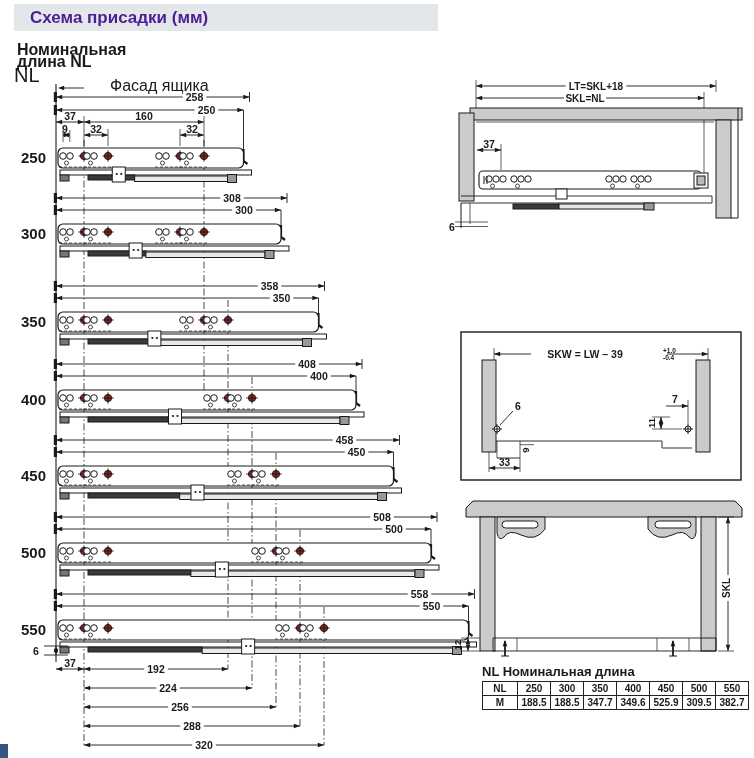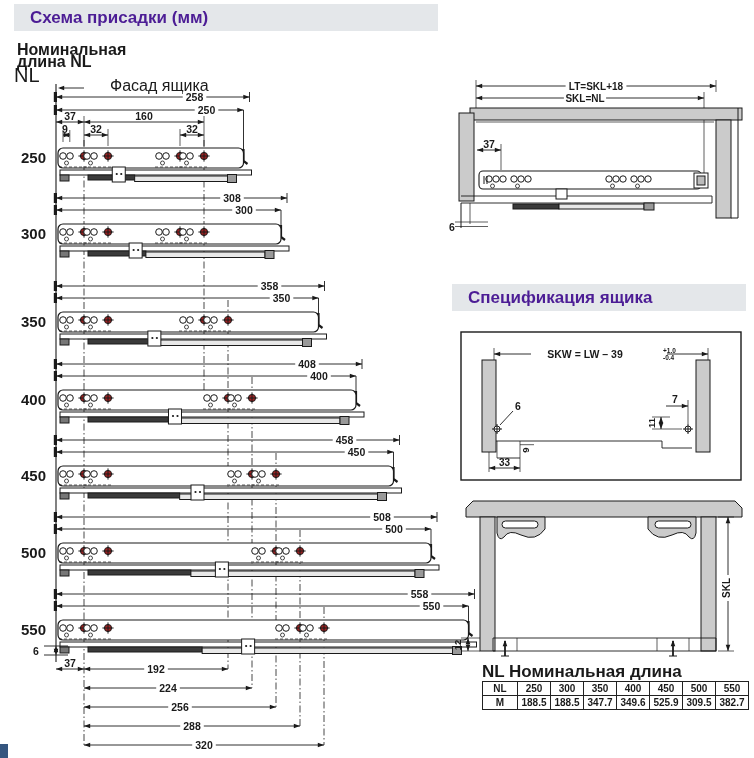--- a/index.html
+++ b/index.html
@@ -7,35 +7,34 @@
         font-family:"Liberation Sans","DejaVu Sans",sans-serif;color:#1a1a1a;}
   .title-bar{position:absolute;height:27px;background:#e4e7ea;color:#4c1d95;
              font-size:17px;font-weight:700;line-height:27px;padding-left:16px;box-sizing:border-box;}
   #left-title{left:14px;top:4px;width:424px;}
   #right-title{left:452px;top:4px;width:294px;}
   #spec-title{left:452px;top:284px;width:294px;}
   .small-label{position:absolute;font-size:16px;font-weight:700;line-height:12px;}
   #nominal-label{left:17px;top:44px;}
   #nl-axis{position:absolute;left:14px;top:64px;font-size:20px;font-weight:400;}
   #facade-label{left:90px;top:80px;font-weight:400;margin-left:20px;}
-  #table-caption{left:482px;top:666px;font-size:17px;}
+  #table-caption{left:482px;top:666px;font-size:13px;}
   #spec-table{position:absolute;left:482px;top:681px;border-collapse:collapse;}
   #spec-table td{border:1px solid #222;font-size:10px;font-weight:700;text-align:center;
                  height:13px;padding:0 2px;min-width:28px;}
   #spec-table td.hdr{min-width:30px;}
   #corner-mark{position:absolute;left:0;top:744px;width:8px;height:14px;background:#35567f;}
   svg{position:absolute;left:0;top:0;}
   svg text{font-family:"Liberation Sans","DejaVu Sans",sans-serif;fill:#1a1a1a;font-weight:700;}
 </style>
 </head>
 <body>
 
 <div id="page">
   <div id="left-title" class="title-bar">Схема присадки (мм)</div>
-  <div id="spec-title" class="title-bar">Спецификация ящика</div>
 
   <div id="nominal-label" class="small-label">
     <span>Номинальная</span><br>
     <span>длина NL</span>
   </div>
   <div id="nl-axis">NL</div>
   <div id="facade-label" class="small-label">Фасад ящика</div>
 
   <svg id="diag" width="754" height="758" viewBox="0 0 754 758">
       <g>

